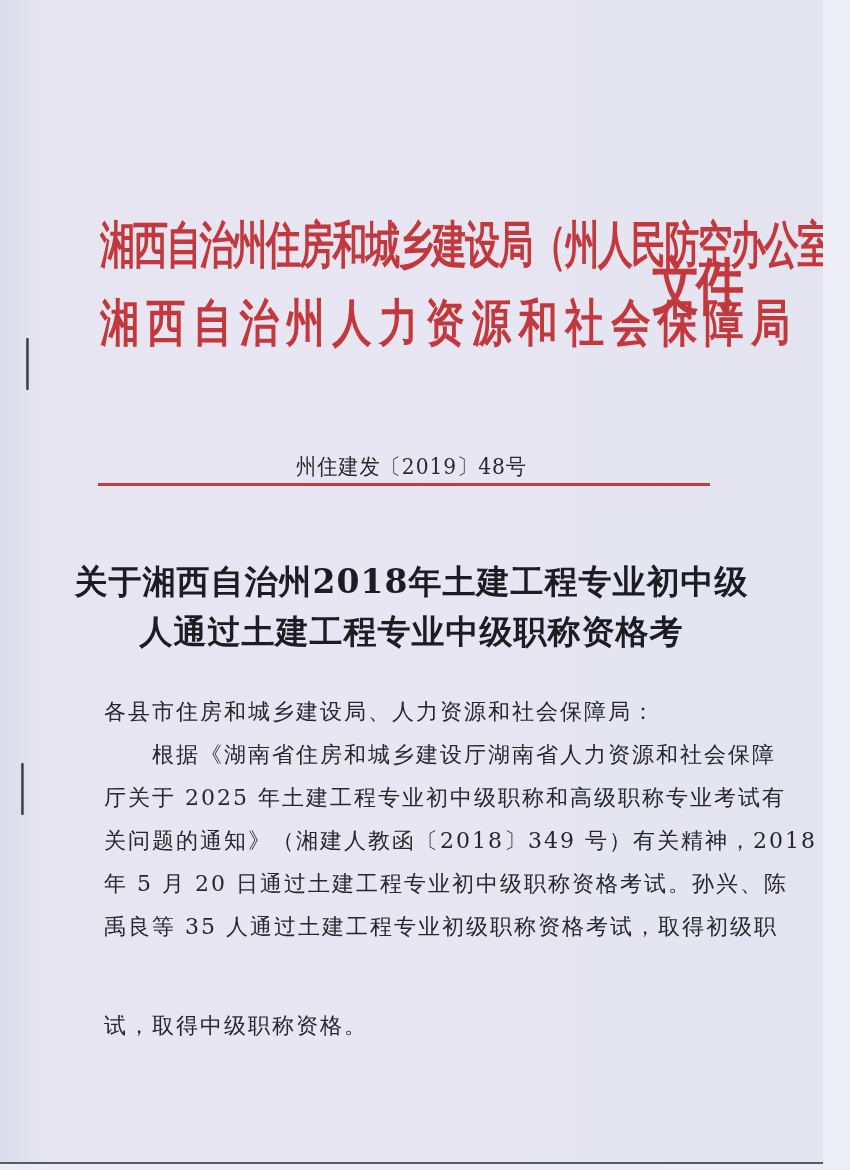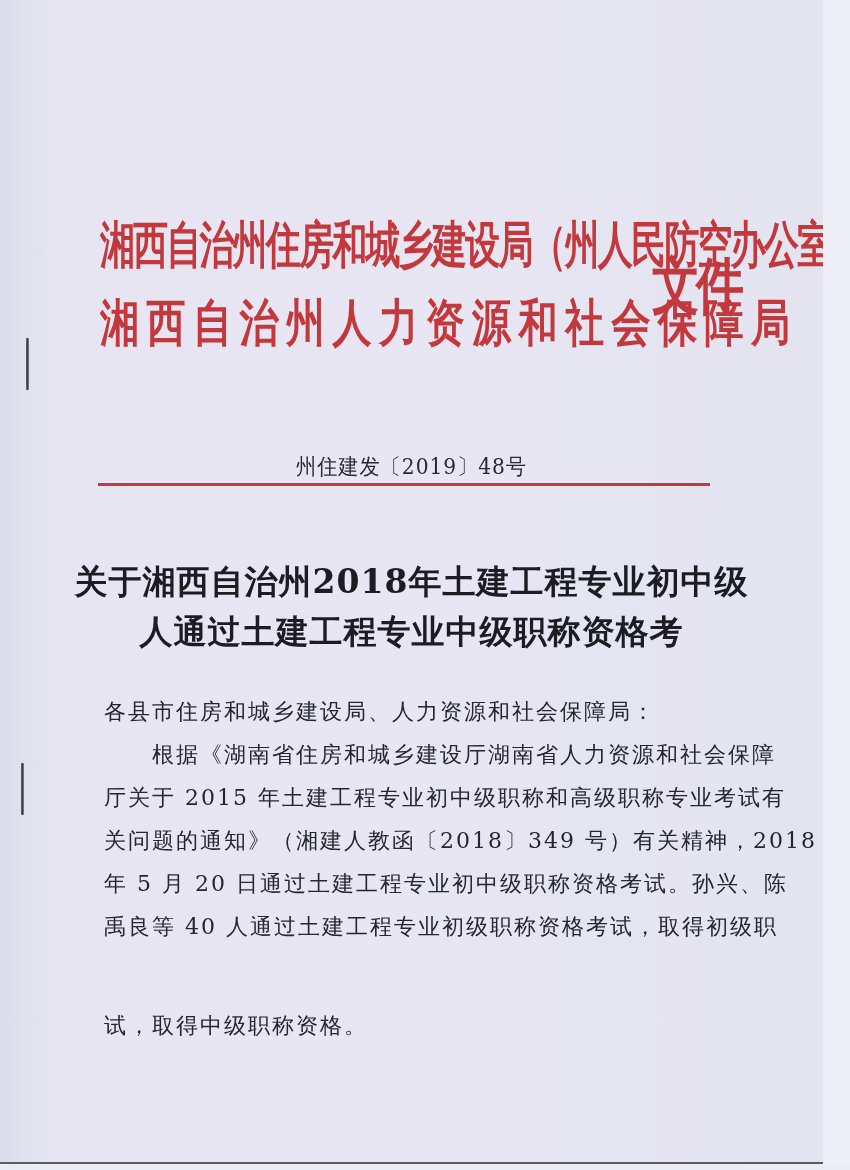--- a/index.html
+++ b/index.html
@@ -154,20 +154,20 @@
   <div class="header-suffix">文件</div>
 
   <div class="doc-number">州住建发〔2019〕48号</div>
   <div class="red-rule"></div>
 
   <div class="title t1">关于湘西自治州2018年土建工程专业初中级</div>
   <div class="title t2">人通过土建工程专业中级职称资格考</div>
 
   <div class="body-text line-1">各县市住房和城乡建设局、人力资源和社会保障局：</div>
   <div class="body-text line-2">　　根据《湖南省住房和城乡建设厅湖南省人力资源和社会保障</div>
-  <div class="body-text line-3">厅关于 2015 年土建工程专业初中级职称和高级职称专业考试有</div>
+  <div class="body-text line-3">厅关于 2025 年土建工程专业初中级职称和高级职称专业考试有</div>
   <div class="body-text line-4">关问题的通知》（湘建人教函〔2018〕349 号）有关精神，2018</div>
   <div class="body-text line-5">年 5 月 20 日通过土建工程专业初中级职称资格考试。孙兴、陈</div>
-  <div class="body-text line-6">禹良等 40 人通过土建工程专业初级职称资格考试，取得初级职</div>
+  <div class="body-text line-6">禹良等 35 人通过土建工程专业初级职称资格考试，取得初级职</div>
   <div class="body-text line-8">试，取得中级职称资格。</div>
 </div>
 <div class="right-strip"></div>
 <div class="bottom-strip"></div>
 
 </body></html>

